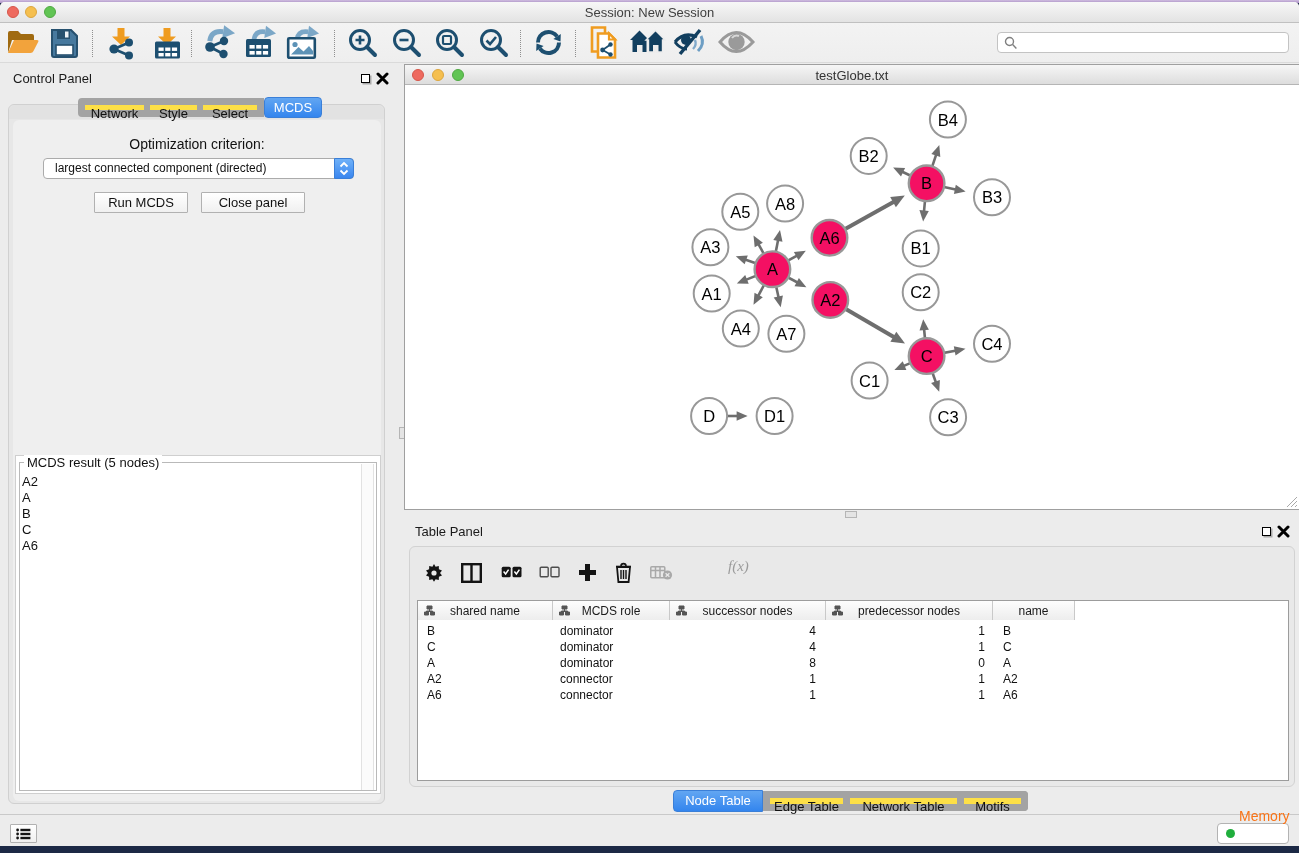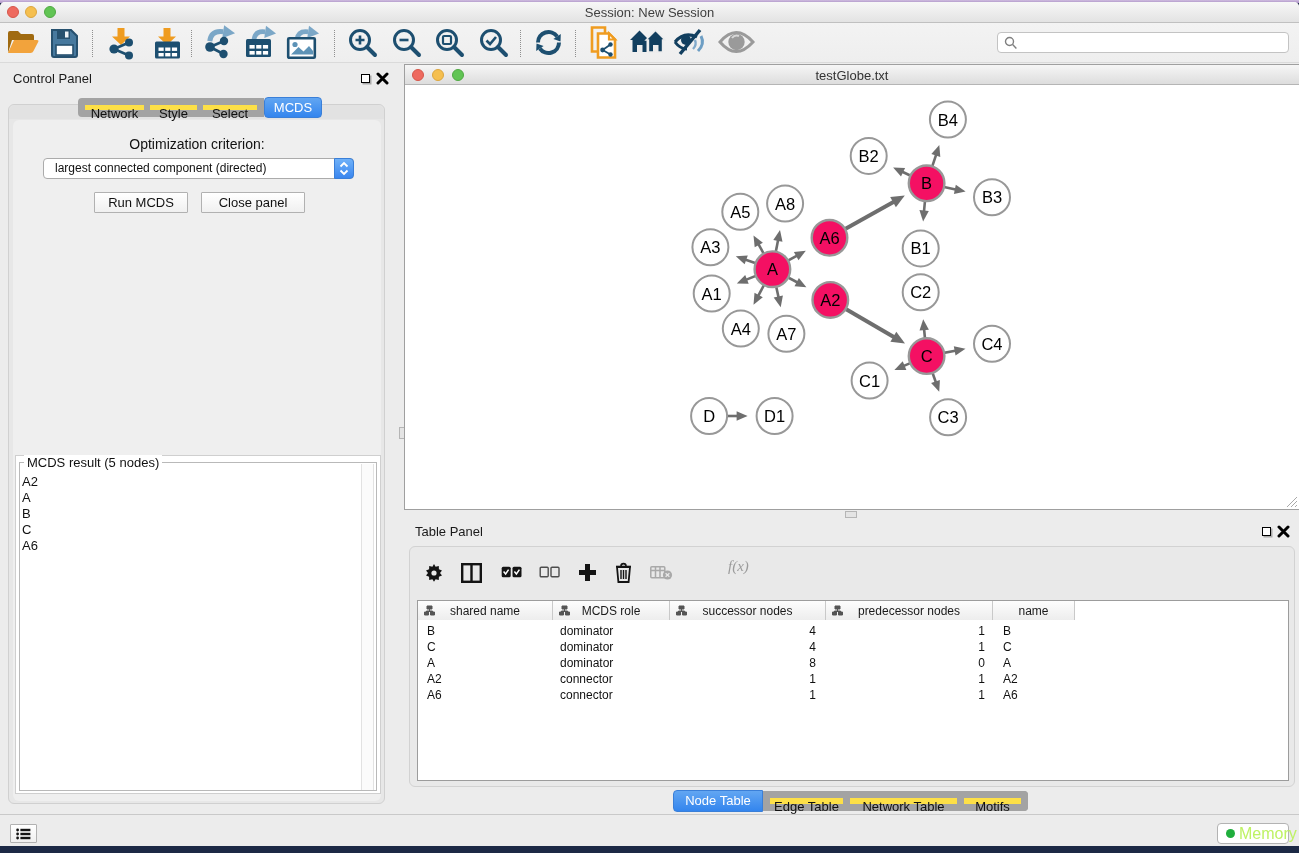--- a/index.html
+++ b/index.html
@@ -377,13 +377,13 @@
 <svg class="abs" style="left:16px;top:828px;" width="15" height="12" viewBox="0 0 15 12">
  <circle cx="1.6" cy="2" r="1.4" fill="#141414"></circle>
     <rect x="4.4" y="0.8" width="10" height="2.4" fill="#141414"></rect>
  <circle cx="1.6" cy="6" r="1.4" fill="#141414"></circle>
     <rect x="4.4" y="4.8" width="10" height="2.4" fill="#141414"></rect>
  <circle cx="1.6" cy="10" r="1.4" fill="#141414"></circle>
     <rect x="4.4" y="8.8" width="10" height="2.4" fill="#141414"></rect>
 </svg>
 <div class="abs" style="left:1217px;top:823px;width:72px;height:21px;background:#ffffff;border:1px solid #b3b3b3;border-radius:4px;"></div>
 <div class="abs" style="left:1226px;top:829px;width:9px;height:9px;border-radius:50%;background:#1fae3c;"></div>
-<div class="abs" style="left:1239px;top:825px;font-size:16px;color:#bef264;">Memory</div>
+<div class="abs" style="left:1239px;top:808px;font-size:14px;color:#f97316;">Memory</div>
 
 </body></html>

